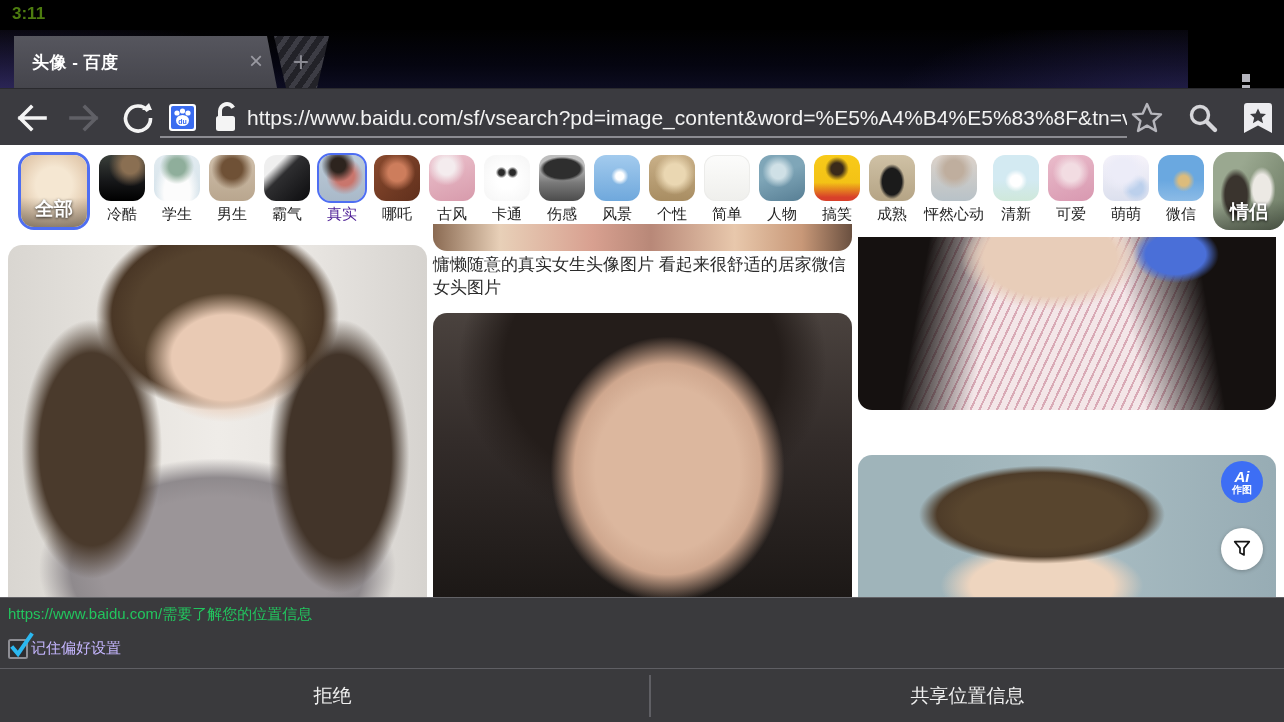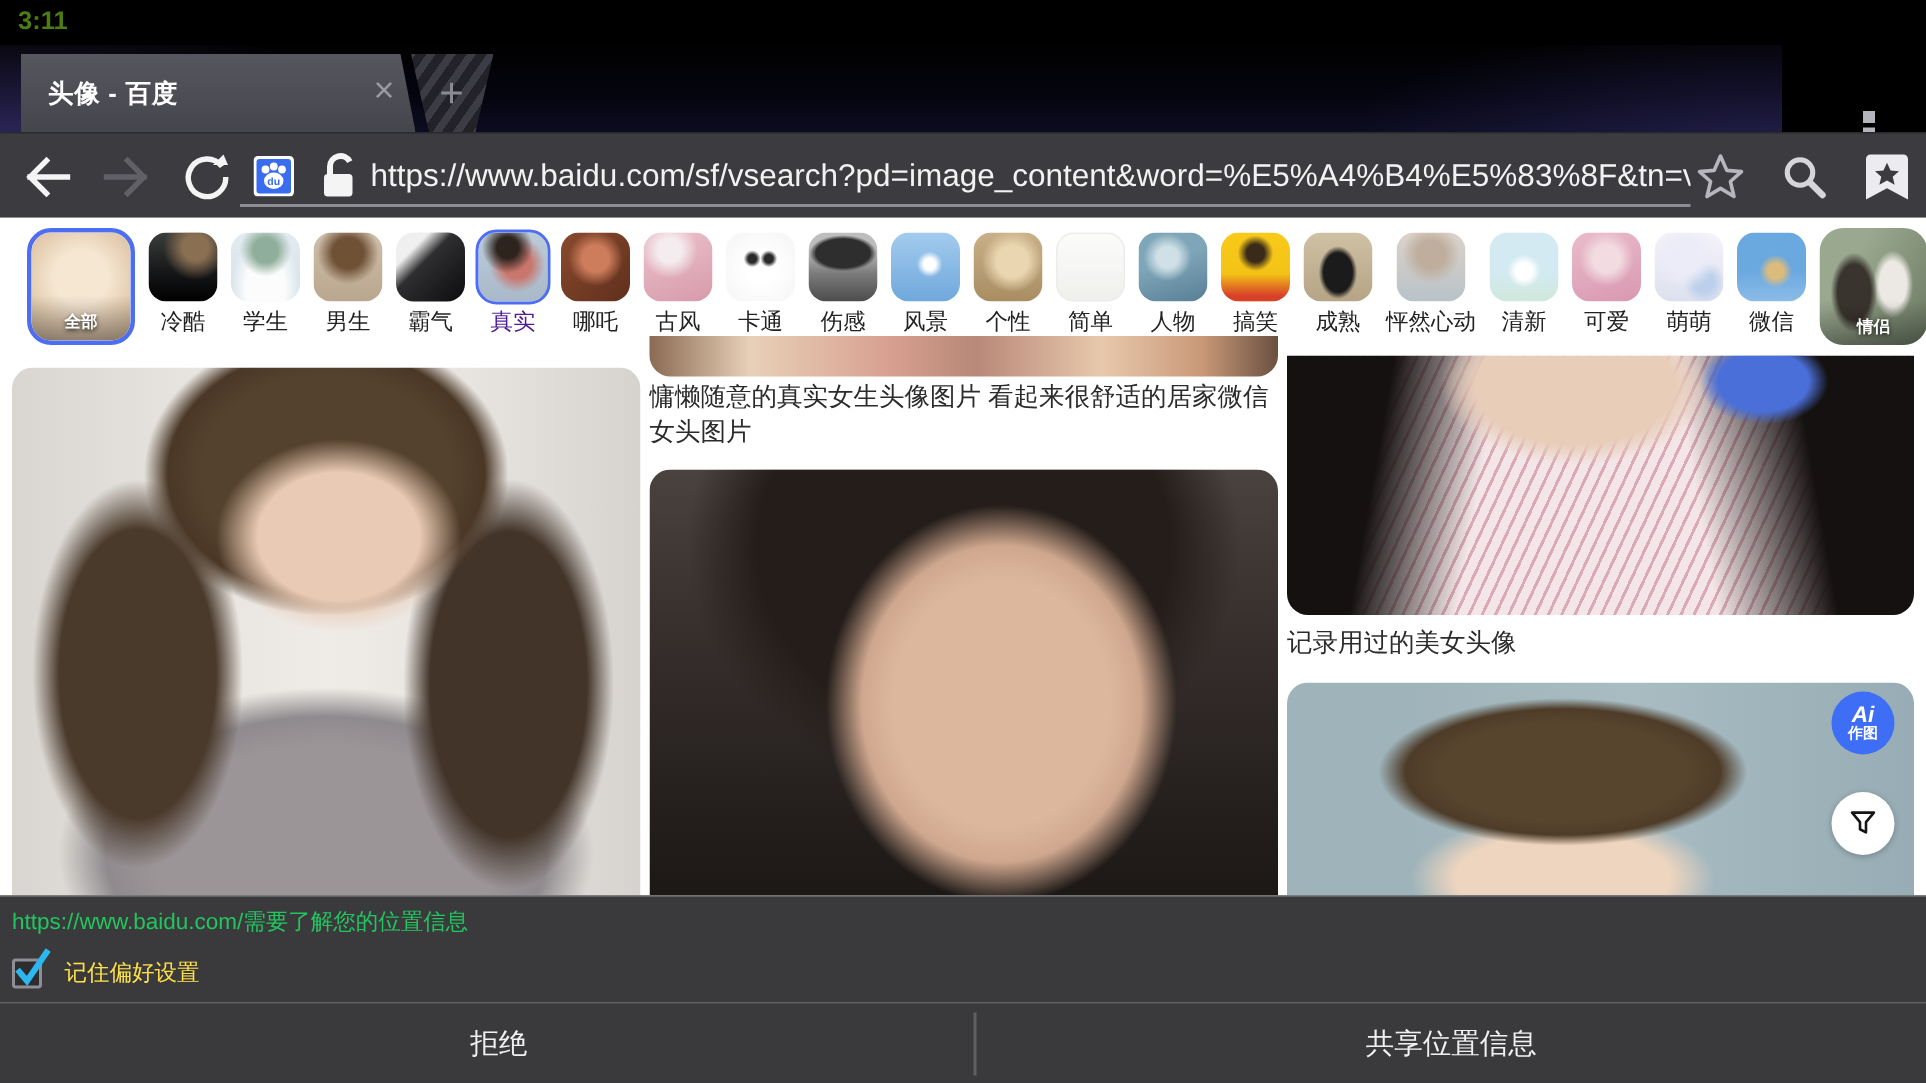--- a/index.html
+++ b/index.html
@@ -41,21 +41,21 @@
   
   .chips-row { position:absolute; left:0; top:0; width:1284px; height:86px; display:flex; align-items:flex-start; padding-left:18px; gap:9px; overflow:hidden; }
   .chip { flex:0 0 auto; display:flex; flex-direction:column; align-items:center; min-width:46px; cursor:pointer; }
   .chip .th { width:46px; height:46px; margin-top:10px; border-radius:12px; }
   .chip .cl { margin-top:4px; font-size:15px; color:#222; white-space:nowrap; }
   .chip.sel .cl { color:#4c1d95; }
   .chip.sel .th { outline:2px solid #4e6ef2; outline-offset:0; }
   .chip-big { flex:0 0 auto; position:relative; margin-top:7px; width:72px; height:78px; border-radius:16px; overflow:hidden; cursor:pointer; }
   .chip-big.sel { border:3px solid #4e6ef2; }
   .chip-big .big-art { position:absolute; inset:0; }
-  .chip-big .big-label { position:absolute; left:0; right:0; bottom:5px; text-align:center; color:#fff; font-size:11px; font-weight:bold;
+  .chip-big .big-label { position:absolute; left:0; right:0; bottom:5px; text-align:center; color:#fff; font-size:19px; font-weight:bold;
     text-shadow:0 1px 3px rgba(0,0,0,.8); }
   .chip-big .big-shade { position:absolute; left:0; right:0; bottom:0; height:30px; background:linear-gradient(transparent, rgba(0,0,0,.35)); }
 
   
   .t0 { background:radial-gradient(circle at 50% 42%, #f5e7d2 0 34%, #e6cfb4 62%, #c9b296 100%); }
   .t1 { background:radial-gradient(circle at 68% 22%, #8a6f52 0 18%, transparent 45%), linear-gradient(180deg,#3a3f3a 0%, #17181a 55%, #000 100%); }
   .t2 { background:radial-gradient(circle at 50% 26%, #8fae9b 0 20%, transparent 42%), radial-gradient(ellipse at 50% 82%, #fcfcfc 0 40%, transparent 70%), linear-gradient(180deg,#e2ebf0,#d4e2ea); }
   .t3 { background:radial-gradient(circle at 50% 30%, #6f5136 0 26%, transparent 52%), linear-gradient(180deg,#cfbfab,#b9a68e); }
   .t4 { background:linear-gradient(135deg,#efefef 0 24%, #2e2e30 42%, #0c0c0e 100%); }
   .t5 { background:radial-gradient(circle at 42% 22%, #2d241e 0 16%, transparent 38%), radial-gradient(circle at 56% 46%, #c9766d 0 26%, transparent 52%), linear-gradient(180deg,#bccbd8,#a9b9c9); }
@@ -115,21 +115,21 @@
   .ai-line1 { color:#fff; font-size:15px; font-weight:800; font-style:italic; line-height:15px; }
   .ai-line2 { color:#fff; font-size:10px; font-weight:bold; line-height:11px; }
   .filter-btn { position:absolute; left:1221px; top:383px; width:42px; height:42px; border-radius:50%; background:#fff;
     box-shadow:0 1px 4px rgba(0,0,0,.25); display:flex; align-items:center; justify-content:center; cursor:pointer; }
 
   
   .geo-dialog { position:absolute; left:0; top:597px; width:1284px; height:125px; background:#3a3a3d; border-top:1px solid #626266; z-index:5; }
   .geo-msg { position:absolute; left:8px; top:7px; font-size:15px; color:#22c55e; }
   .geo-check-row { position:absolute; left:8px; top:36px; height:28px; display:flex; align-items:center; cursor:pointer; }
   .geo-checkbox { position:relative; width:19px; height:19px; }
-  .geo-check-label { margin-left:16px; font-size:15px; color:#fde047; }
+  .geo-check-label { margin-left:4px; font-size:15px; color:#c4b5fd; }
   .geo-divider { position:absolute; left:0; top:70px; width:1284px; height:1px; background:#5f5f64; }
   .geo-buttons { position:absolute; left:0; top:71px; width:1284px; height:54px; display:flex;padding-left:16px; }
   .geo-btn { flex:1; display:flex; align-items:center; justify-content:center; font-size:19px; color:#f0f0f0; cursor:pointer; }
   .geo-vdiv { width:2px; margin:6px 0; background:#5f5f64; }
 </style>
 </head>
 <body>
 
 <div class="screen">
 
@@ -301,21 +301,20 @@
         <span class="big-label">情侣</span>
       </div>
 
     </div>
 
     <div class="photo photo-1"></div>
     <div class="photo strip-top"></div>
     <div class="cap cap-1">慵懒随意的真实女生头像图片 看起来很舒适的居家微信女头图片</div>
     <div class="photo photo-2"></div>
     <div class="photo photo-3"></div>
-    <div class="cap cap-2">记录用过的美女头像</div>
     <div class="photo photo-4"></div>
 
     <div class="ai-btn">
       <span class="ai-line1">Ai</span>
       <span class="ai-line2">作图</span>
     </div>
     <div class="filter-btn">
       <svg width="20" height="20" viewBox="0 0 22 22">
           <path d="M3 3 H19 L13.2 10 V17.5 L8.8 15.2 V10 Z" fill="none" stroke="#151515" stroke-width="1.9" stroke-linejoin="round"></path>
         </svg>

